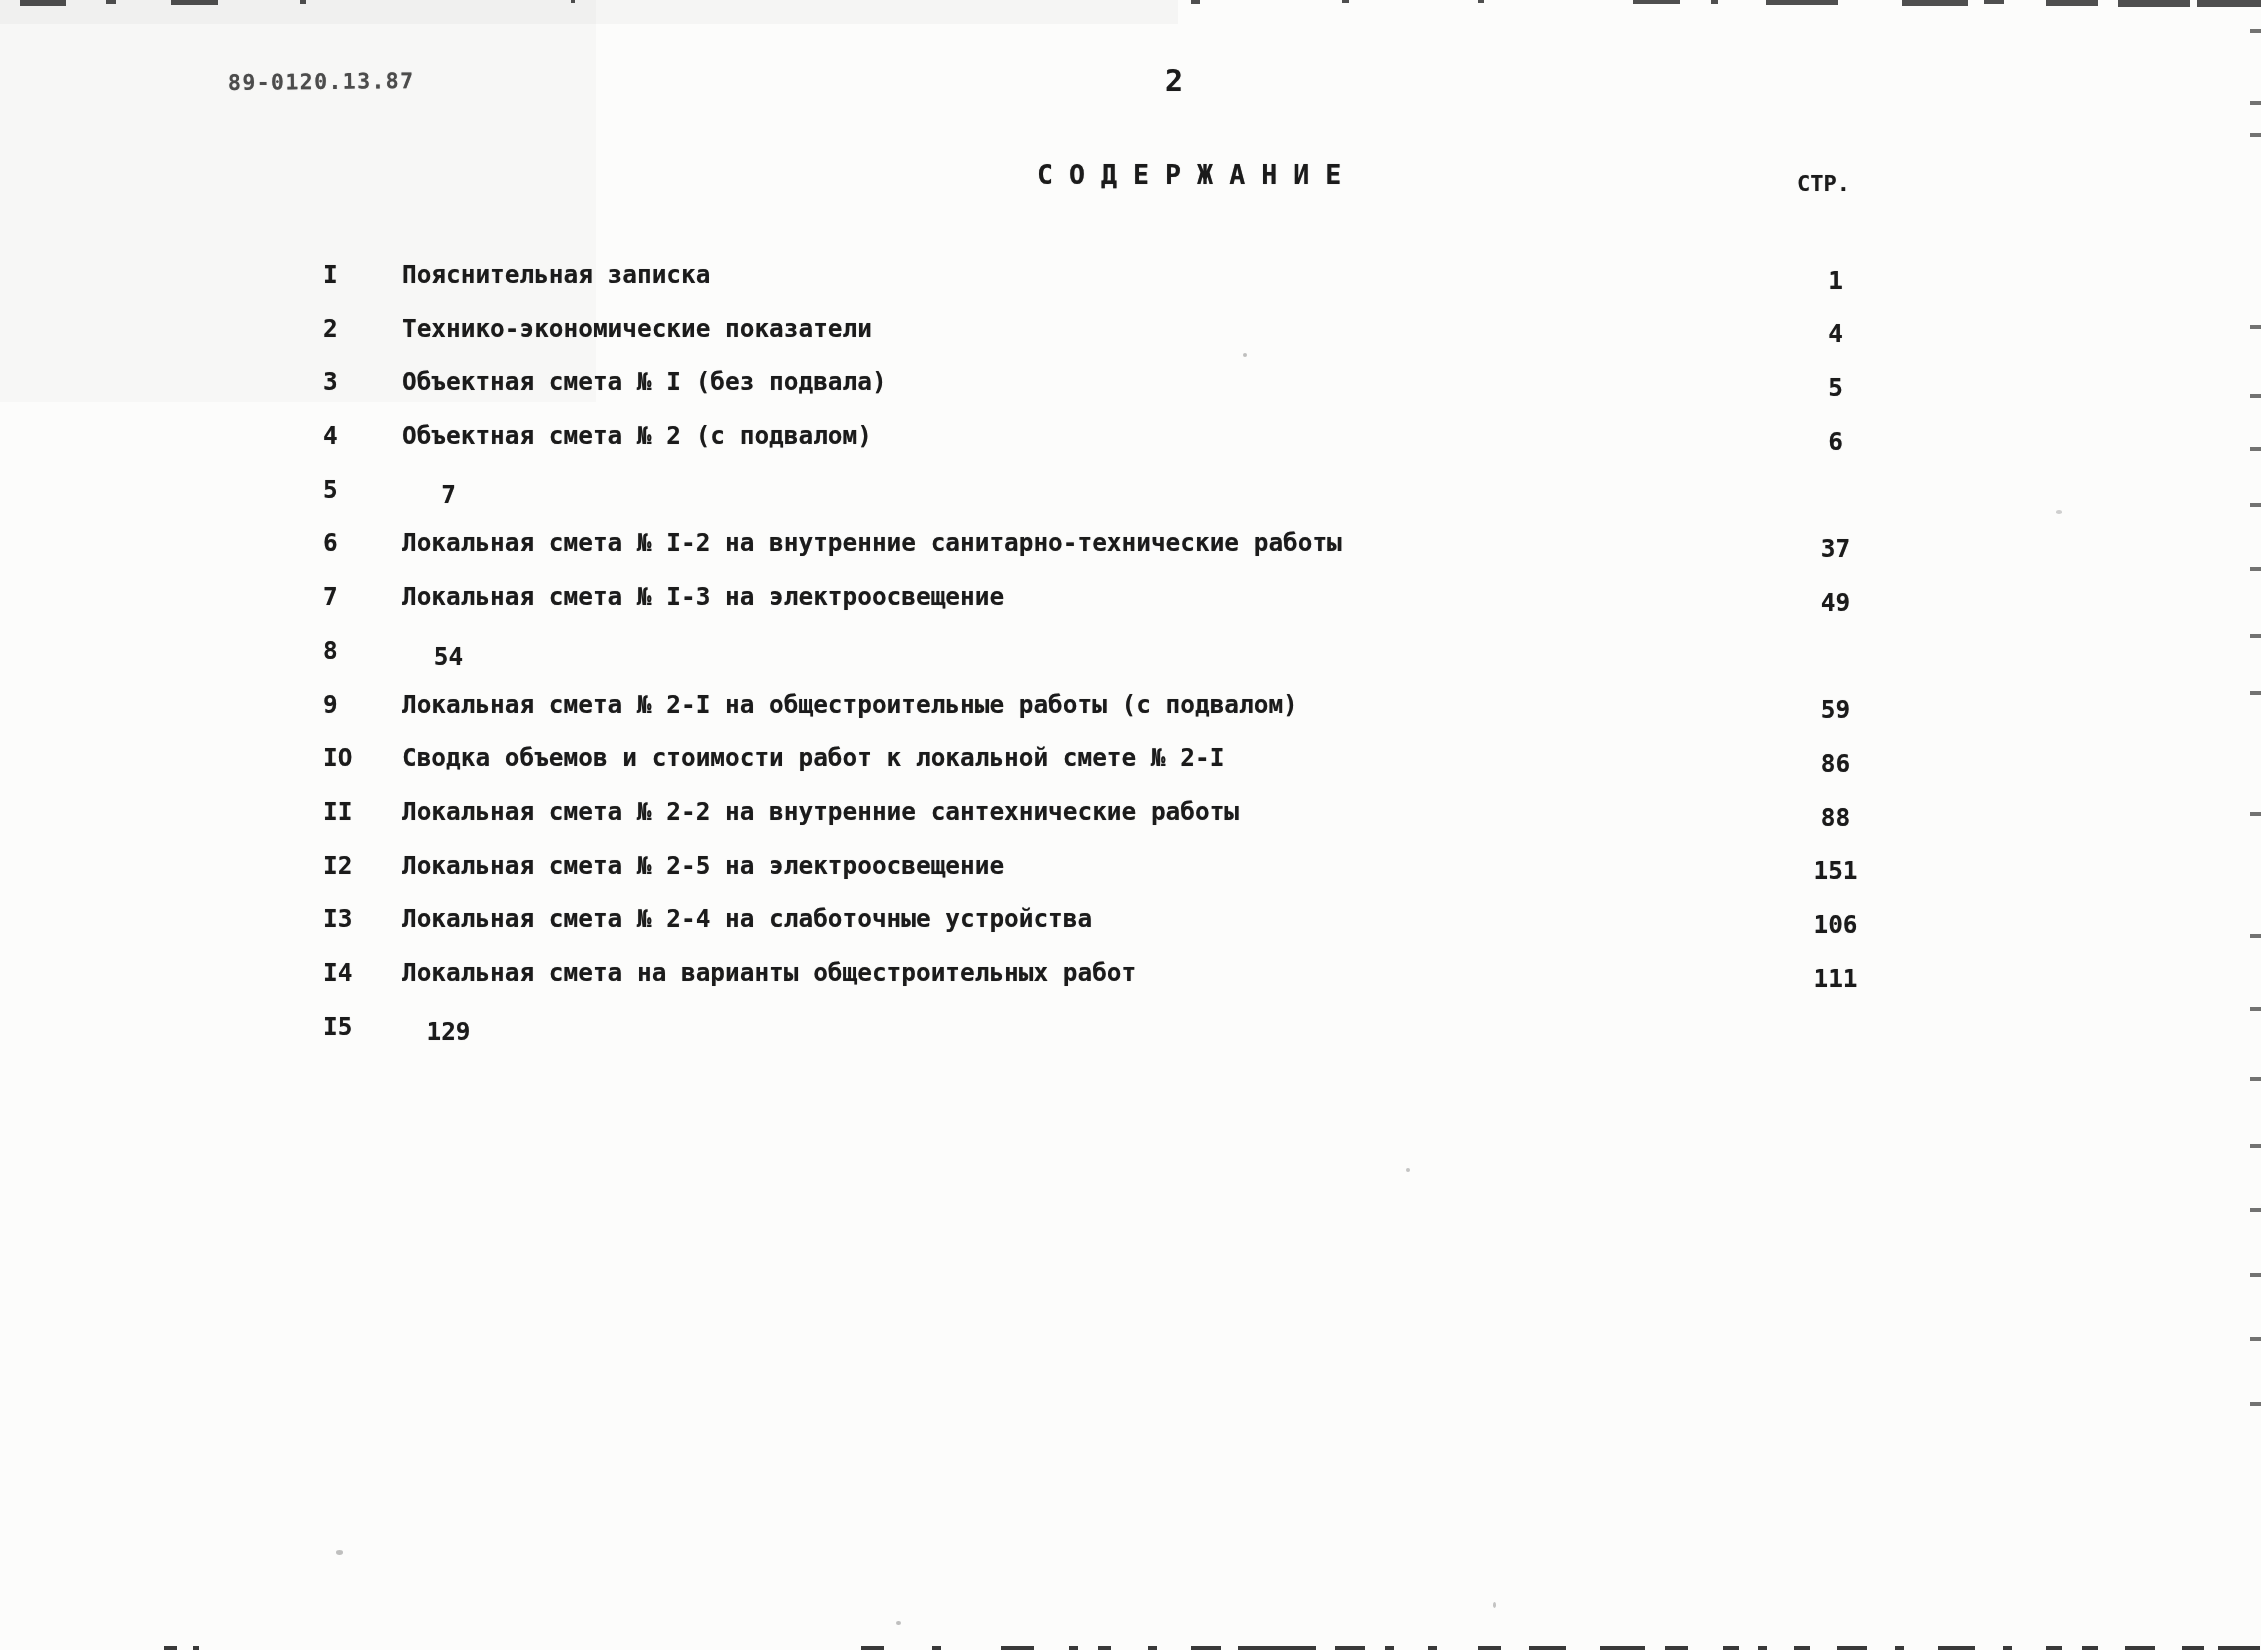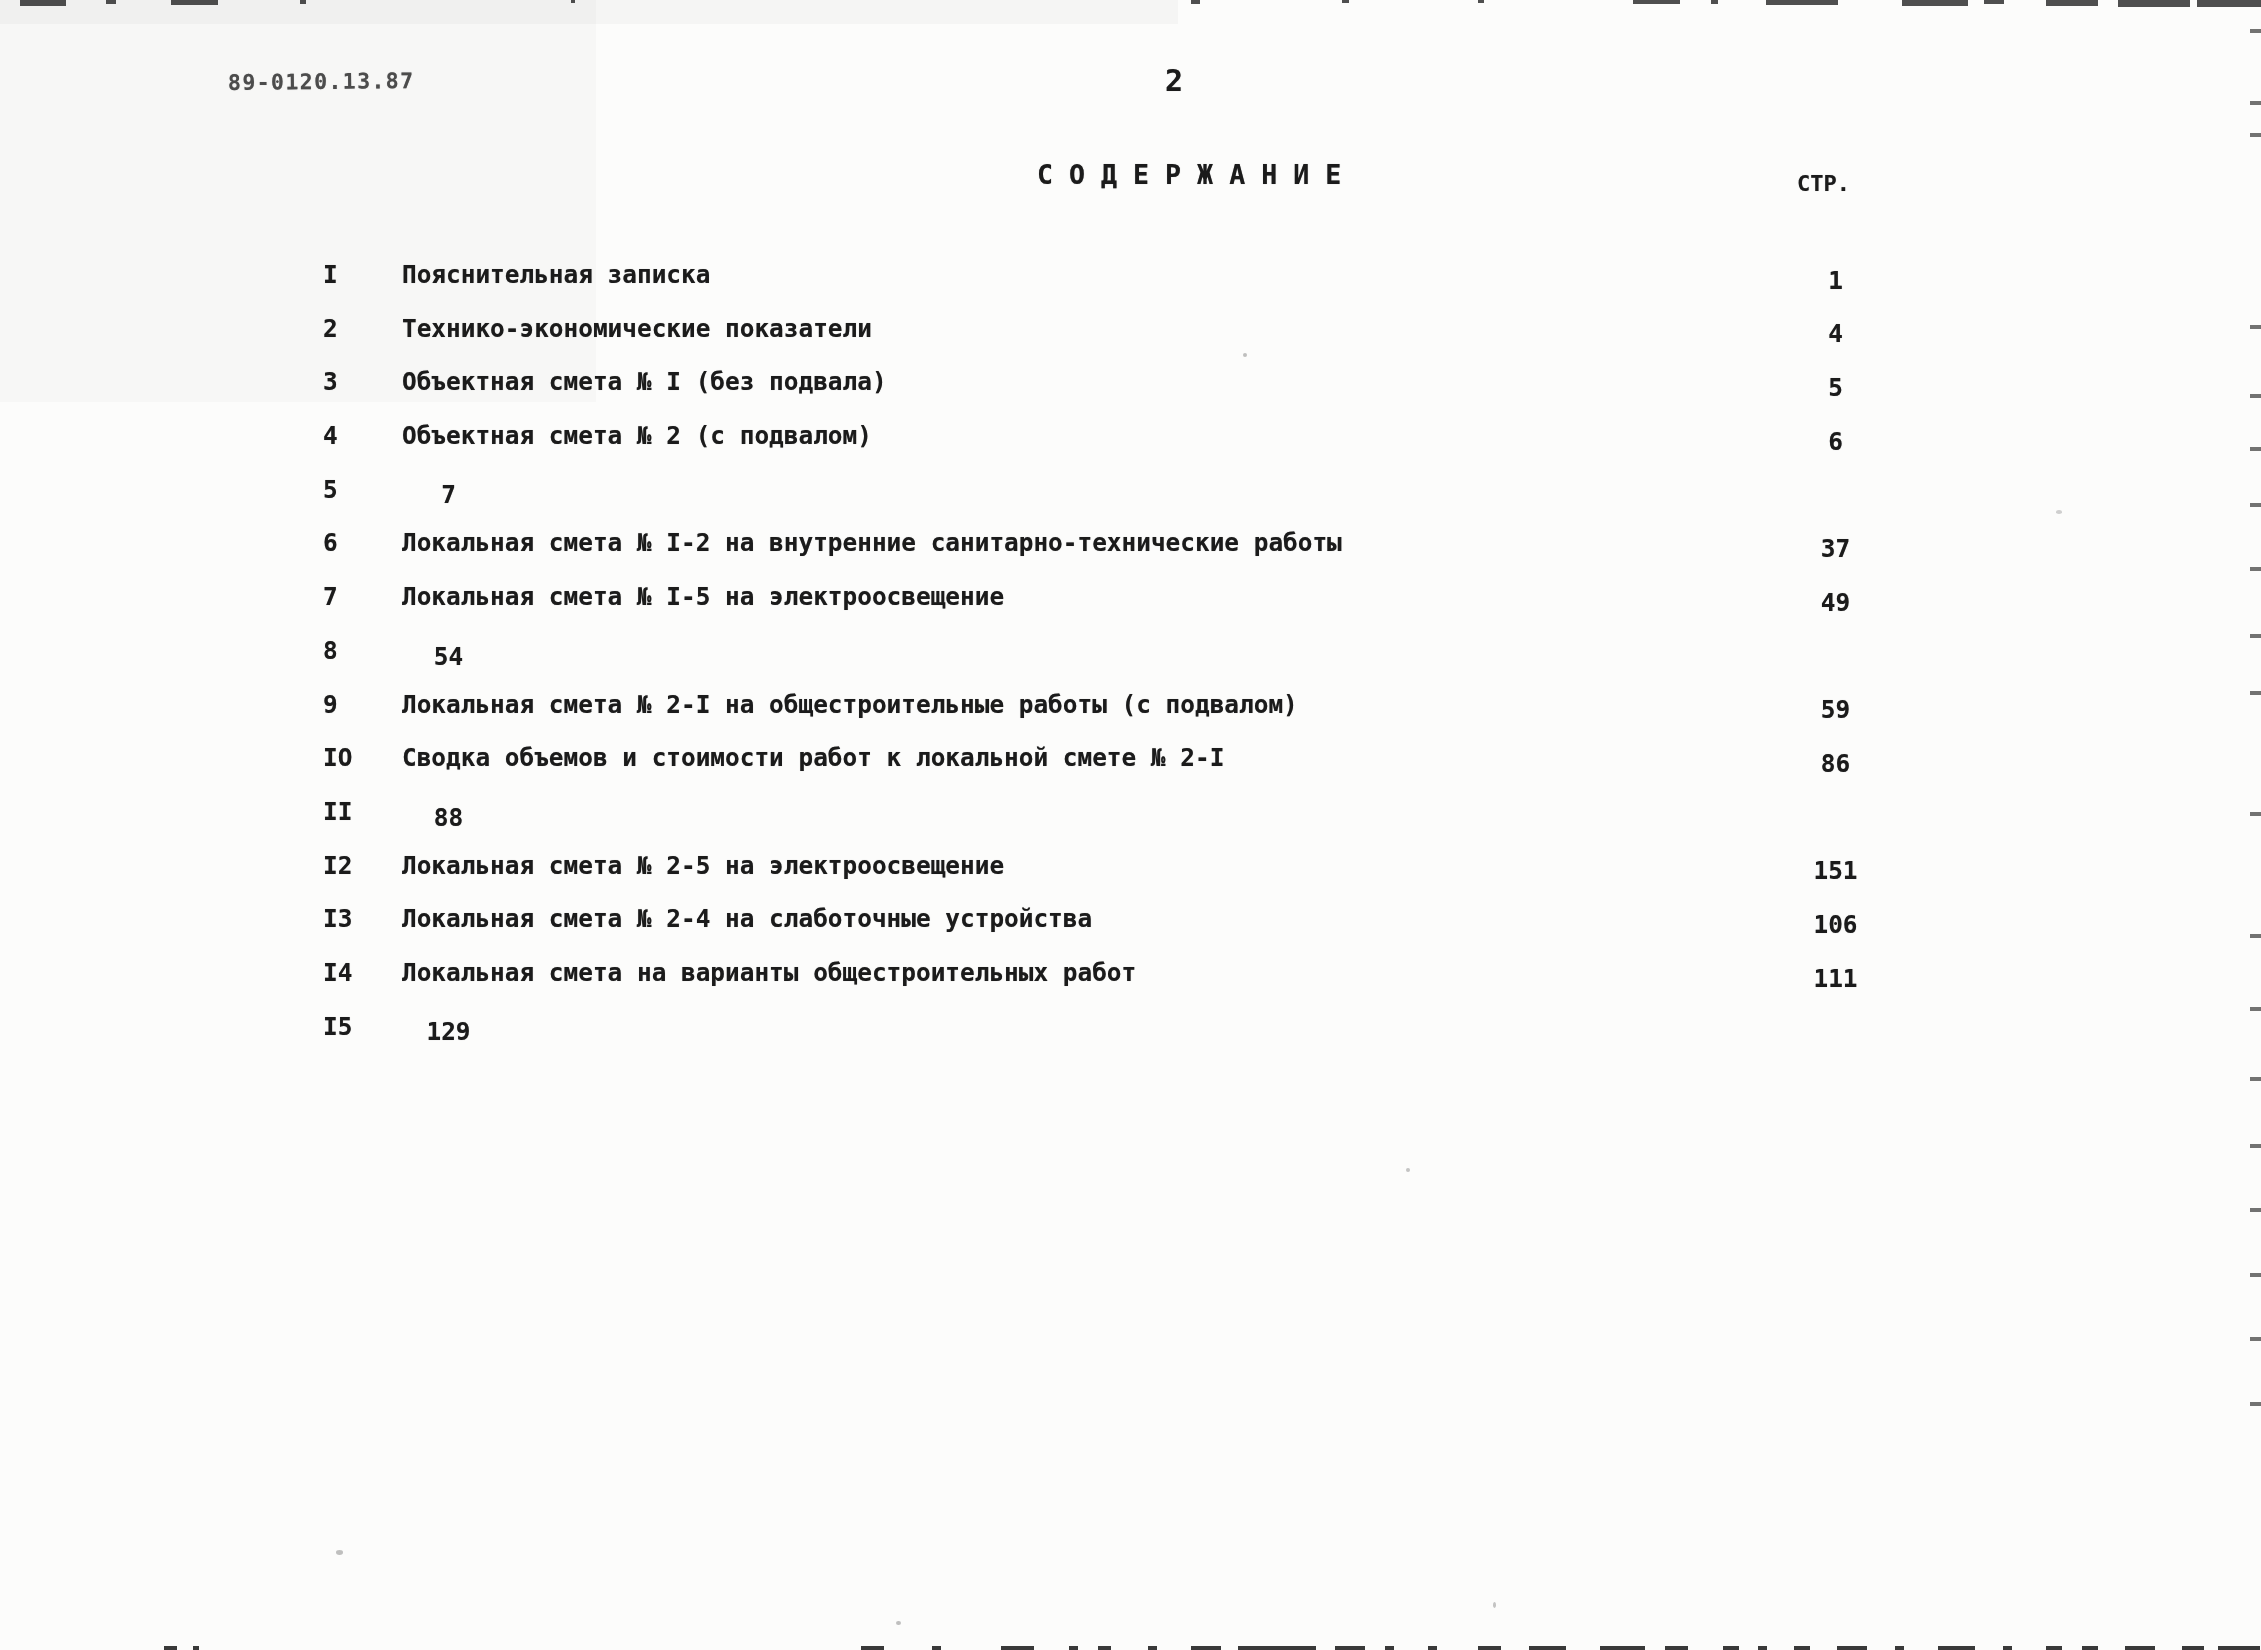--- a/index.html
+++ b/index.html
@@ -147,21 +147,21 @@
     </div>
 
     <div class="toc-row">
       <span class="toc-num">6</span>
       <span class="toc-title-text">Локальная смета № I-2 на внутренние санитарно-технические работы</span>
       <span class="toc-page">37</span>
     </div>
 
     <div class="toc-row">
       <span class="toc-num">7</span>
-      <span class="toc-title-text">Локальная смета № I-5 на электроосвещение</span>
+      <span class="toc-title-text">Локальная смета № I-3 на электроосвещение</span>
       <span class="toc-page">49</span>
     </div>
 
     <div class="toc-row">
       <span class="toc-num">8</span>
       <span class="toc-page">54</span>
     </div>
 
     <div class="toc-row">
       <span class="toc-num">9</span>
@@ -170,20 +170,21 @@
     </div>
 
     <div class="toc-row">
       <span class="toc-num">IO</span>
       <span class="toc-title-text">Сводка объемов и стоимости работ к локальной смете № 2-I</span>
       <span class="toc-page">86</span>
     </div>
 
     <div class="toc-row">
       <span class="toc-num">II</span>
+      <span class="toc-title-text">Локальная смета № 2-2 на внутренние сантехнические работы</span>
       <span class="toc-page">88</span>
     </div>
 
     <div class="toc-row">
       <span class="toc-num">I2</span>
       <span class="toc-title-text">Локальная смета № 2-5 на электроосвещение</span>
       <span class="toc-page">151</span>
     </div>
 
     <div class="toc-row">

